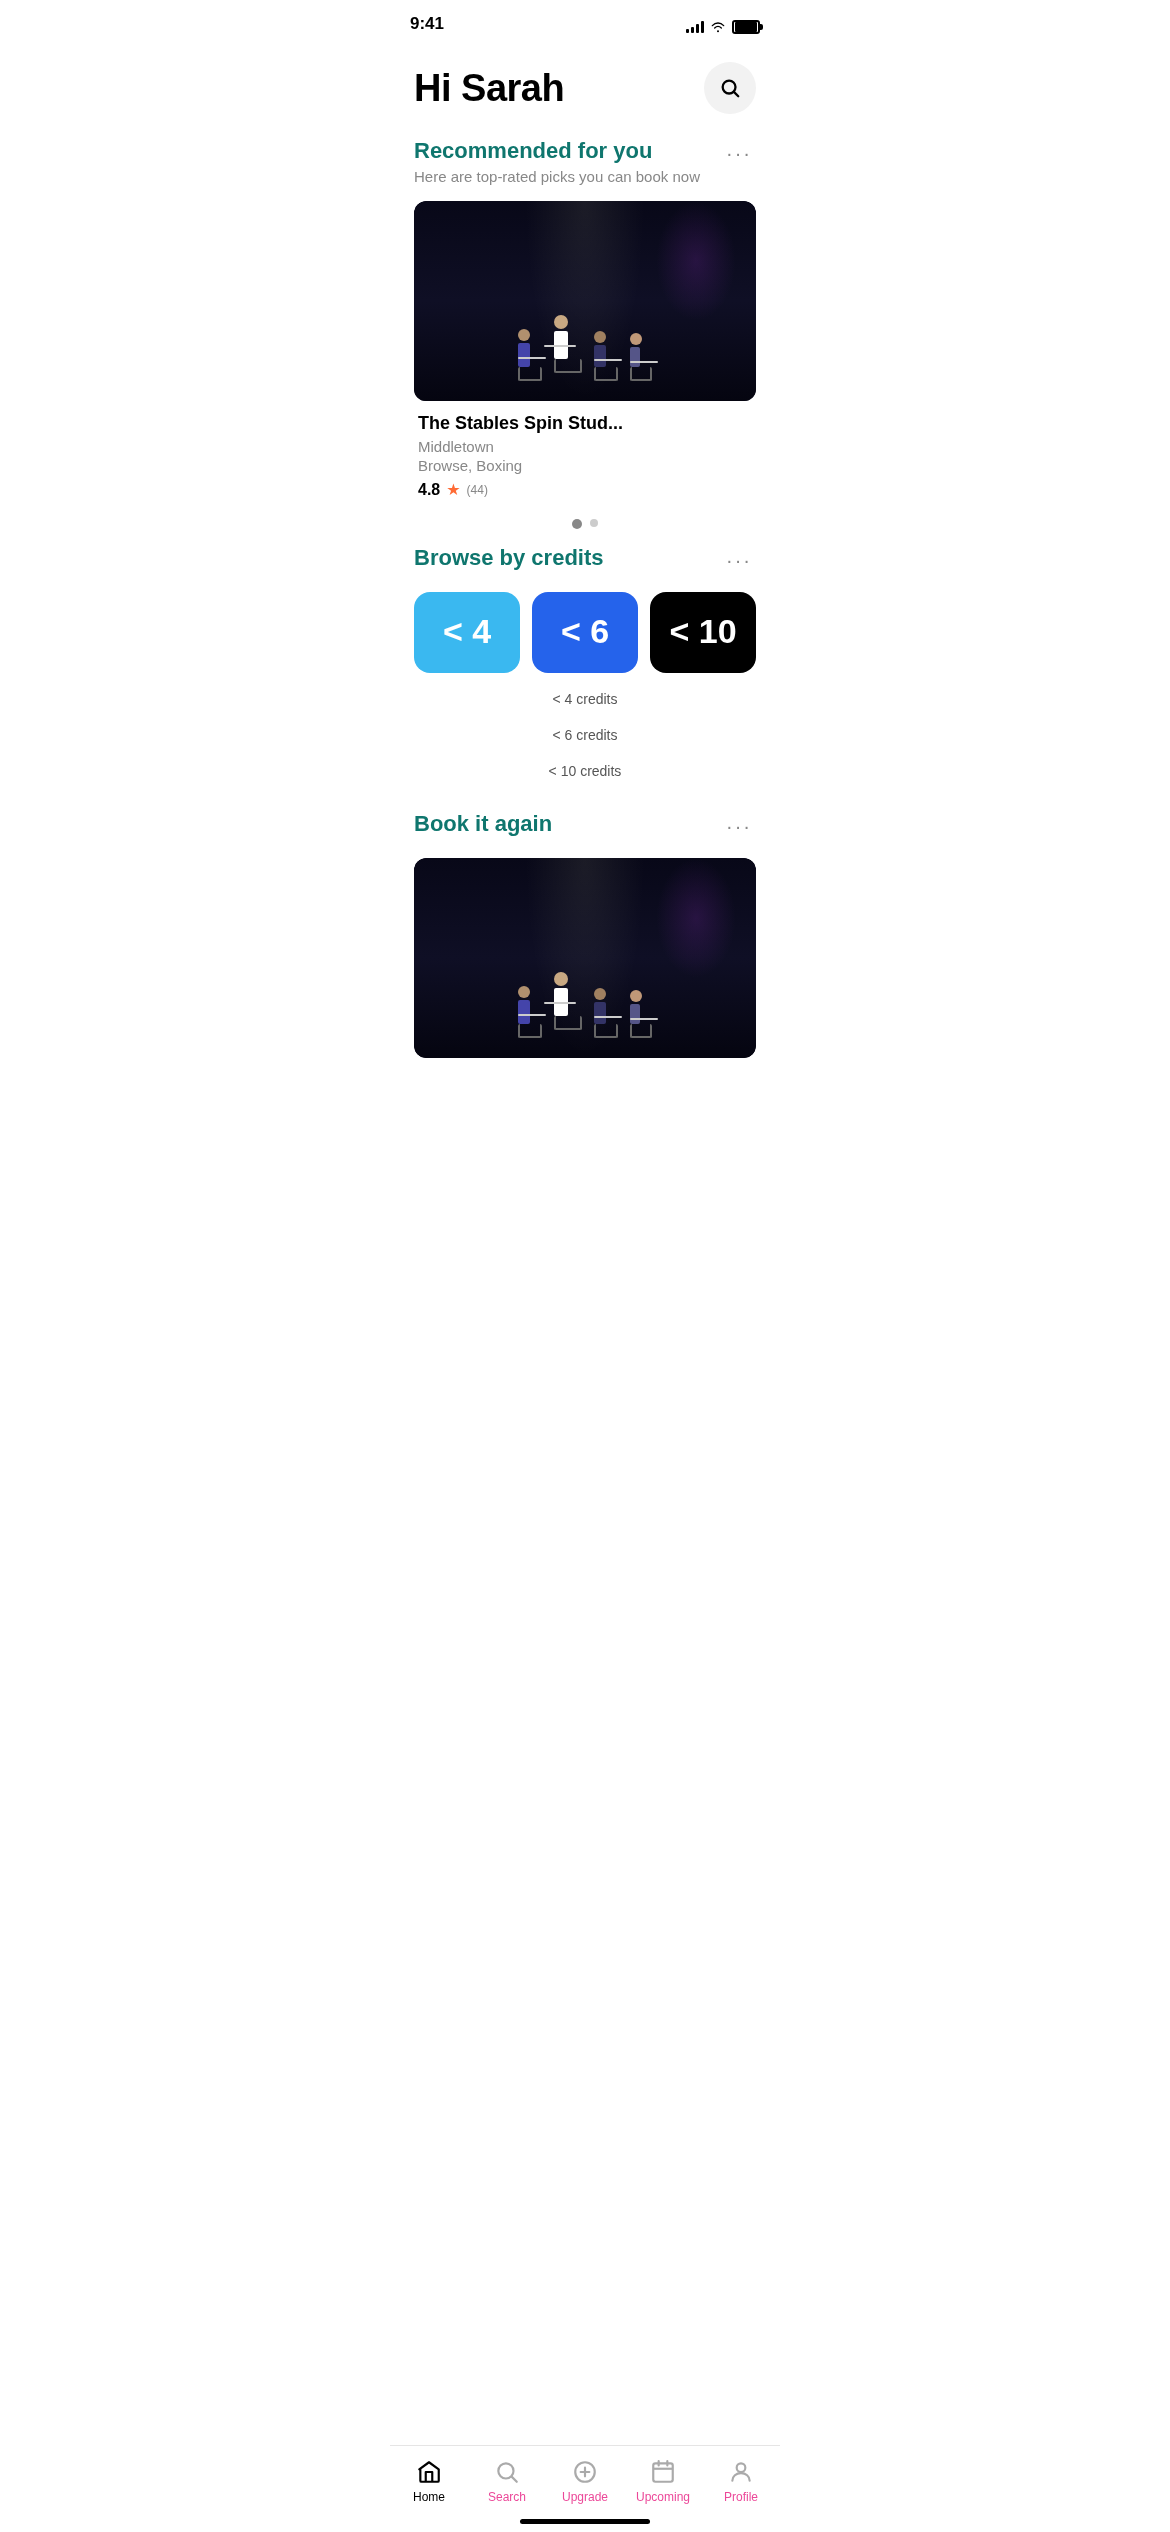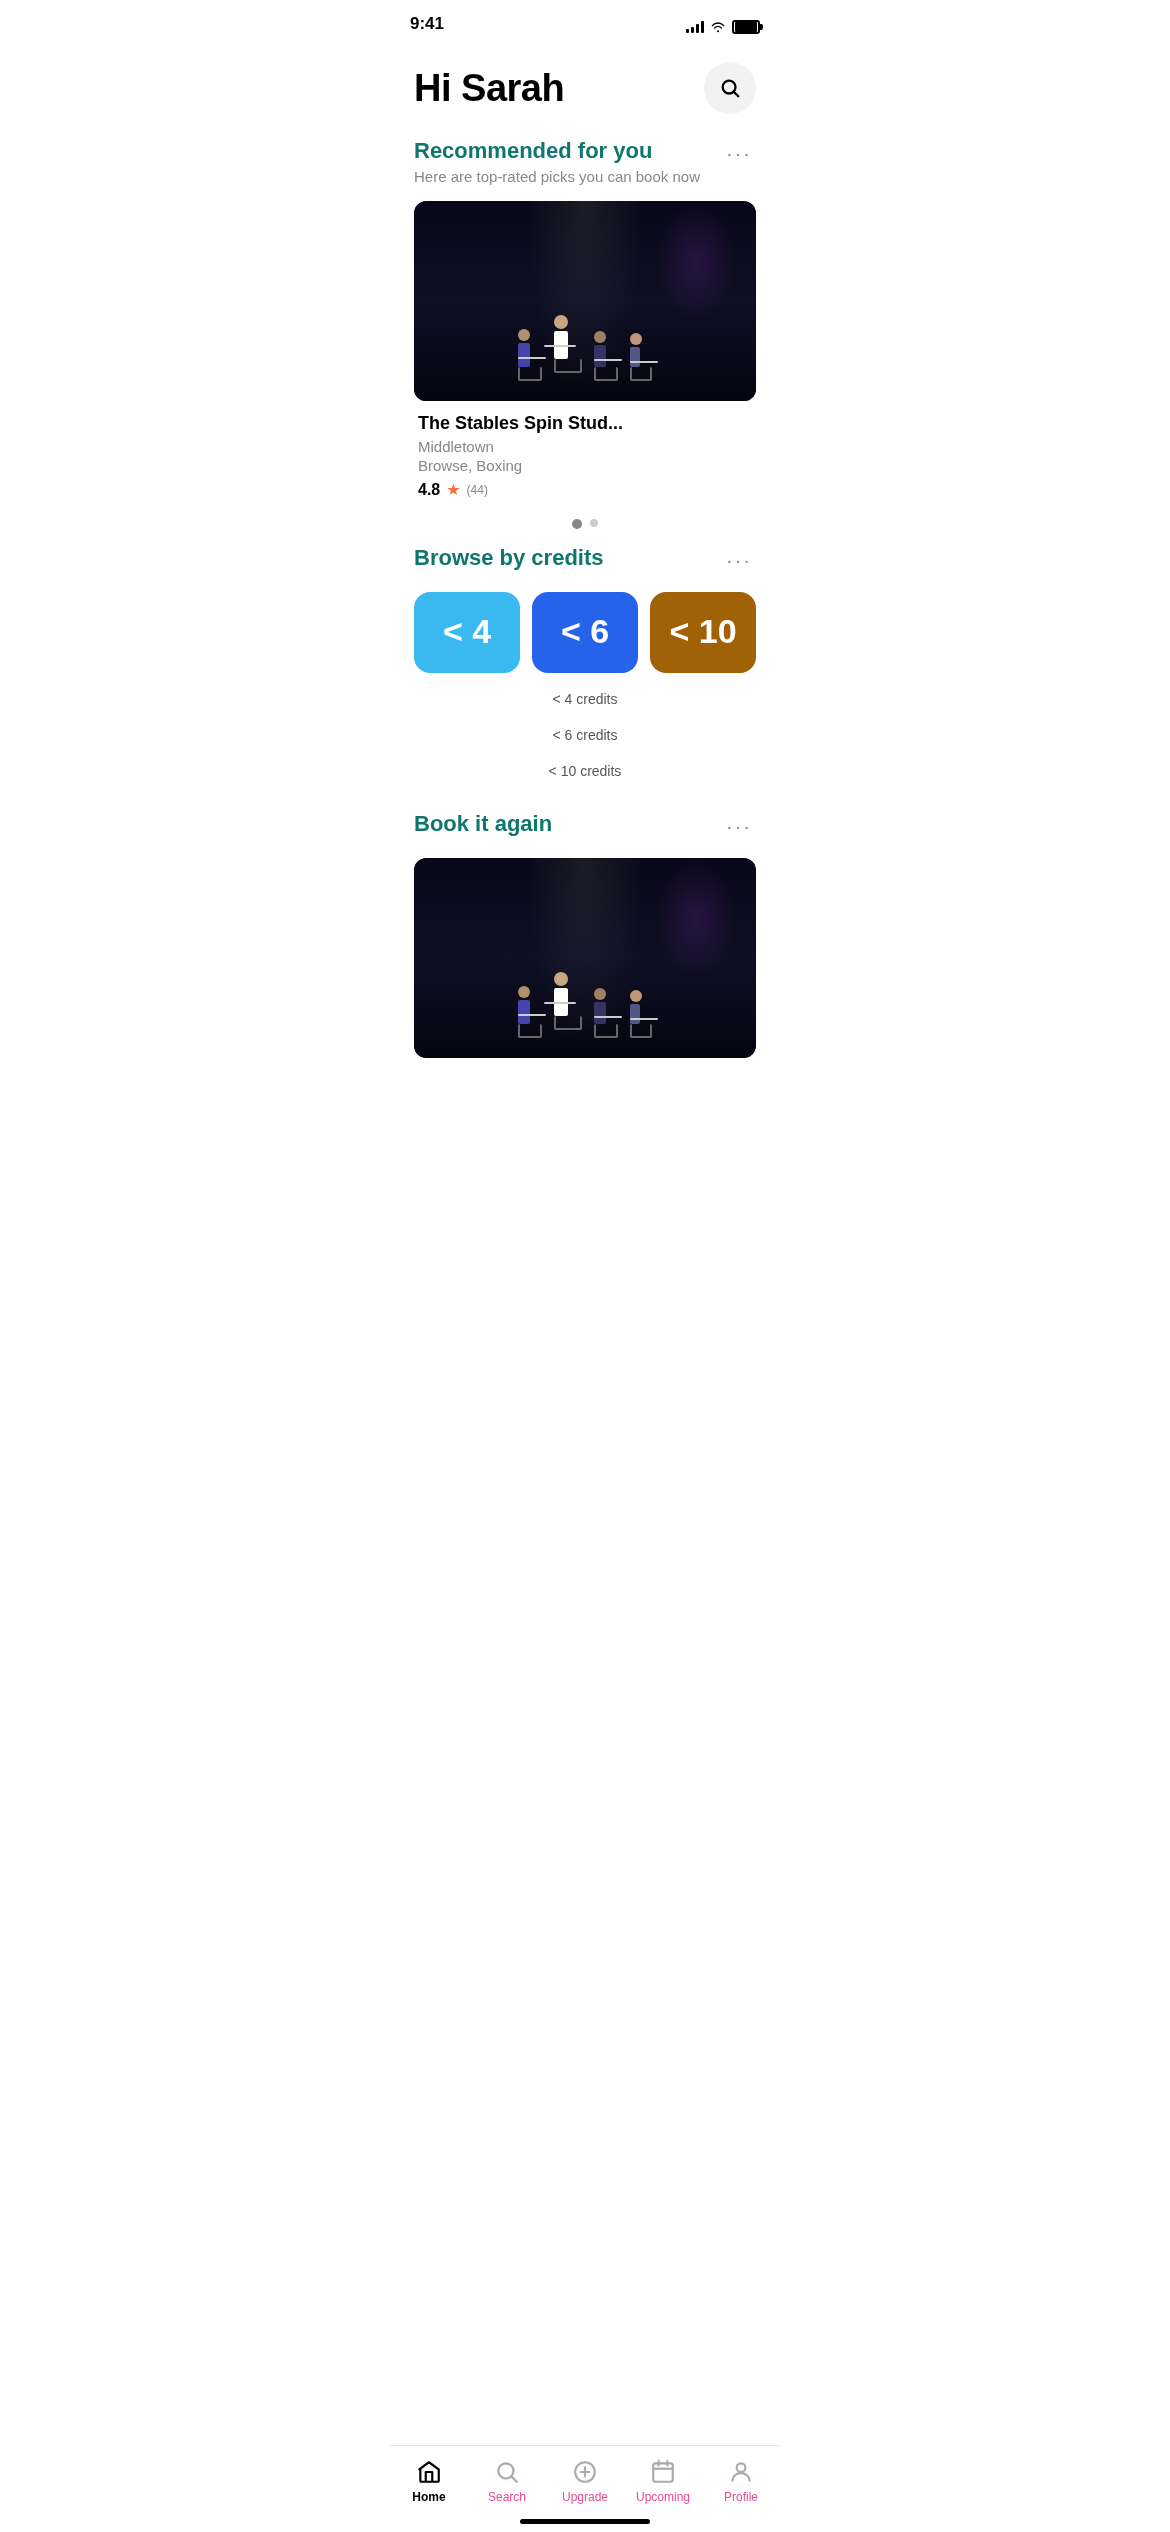--- a/index.html
+++ b/index.html
@@ -328,21 +328,21 @@
 
     .credit-card.light-blue {
       background: #3ab8f0;
     }
 
     .credit-card.medium-blue {
       background: #2563eb;
     }
 
     .credit-card.dark-blue {
-      background: #a16207;
+      background: #000000;
     }
 
     .credit-number {
       font-size: 34px;
       font-weight: 800;
       color: #fff;
       margin-bottom: 8px;
     }
 
     .credit-label {
@@ -597,21 +597,21 @@
 </div>
 
 <nav class="bottom-nav">
   <div class="nav-item active">
     <div class="nav-icon">
       <svg width="26" height="26" viewBox="0 0 24 24" fill="none">
         <path d="M3 9.5L12 3l9 6.5V20a1 1 0 01-1 1H5a1 1 0 01-1-1V9.5z" stroke="#000" stroke-width="2" stroke-linejoin="round"></path>
         <path d="M9 21V12h6v9" stroke="#000" stroke-width="2" stroke-linejoin="round"></path>
       </svg>
     </div>
-    <span class="nav-label" style="color:#000; font-weight:700;">Home</span>
+    <span class="nav-label" style="color:#000; font-weight:400;">Home</span>
   </div>
 
   <div class="nav-item">
     <div class="nav-icon">
       <svg width="26" height="26" viewBox="0 0 24 24" fill="none">
         <circle cx="11" cy="11" r="7" stroke="#aaa" stroke-width="2"></circle>
         <path d="M16.5 16.5L21 21" stroke="#aaa" stroke-width="2" stroke-linecap="round"></path>
       </svg>
     </div>
     <span class="nav-label">Search</span>

